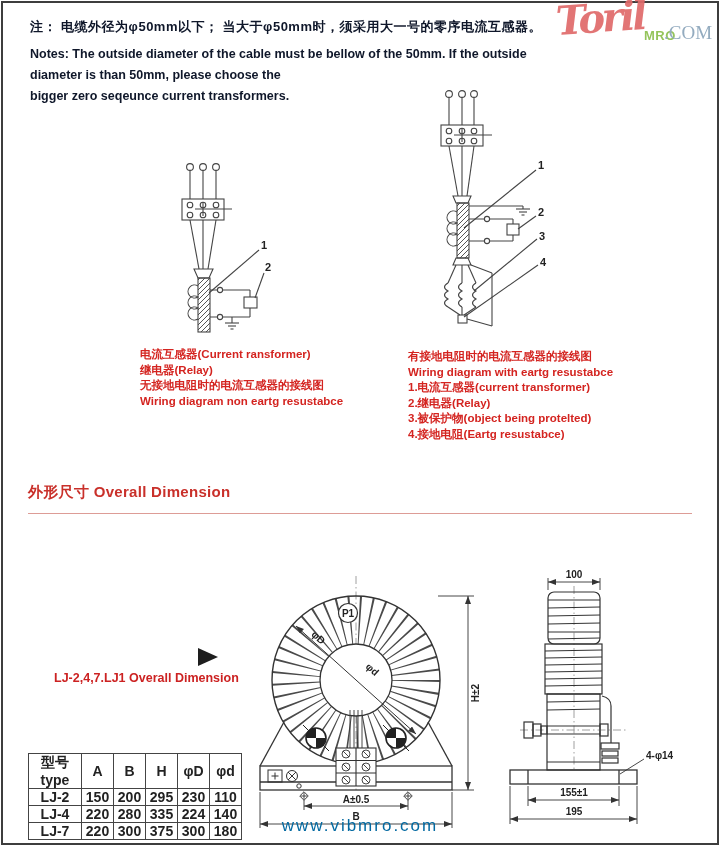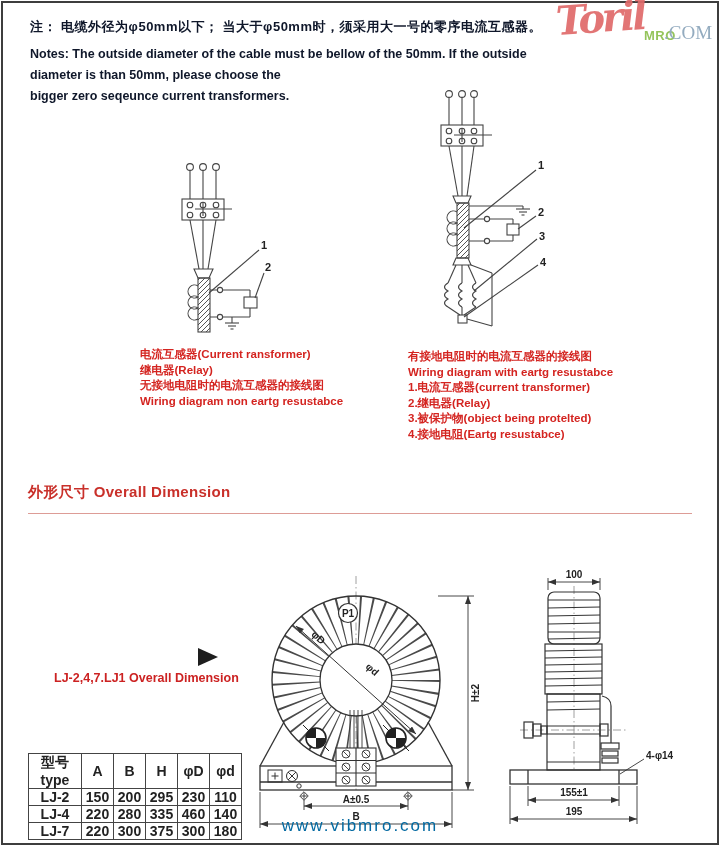--- a/index.html
+++ b/index.html
@@ -406,21 +406,21 @@
       <td>200</td>
       <td>295</td>
       <td>230</td>
       <td>110</td>
     </tr>
     <tr>
       <td>LJ-4</td>
       <td>220</td>
       <td>280</td>
       <td>335</td>
-      <td>460</td>
+      <td>224</td>
       <td>140</td>
     </tr>
     <tr>
       <td>LJ-7</td>
       <td>220</td>
       <td>300</td>
       <td>375</td>
       <td>300</td>
       <td>180</td>
     </tr>

